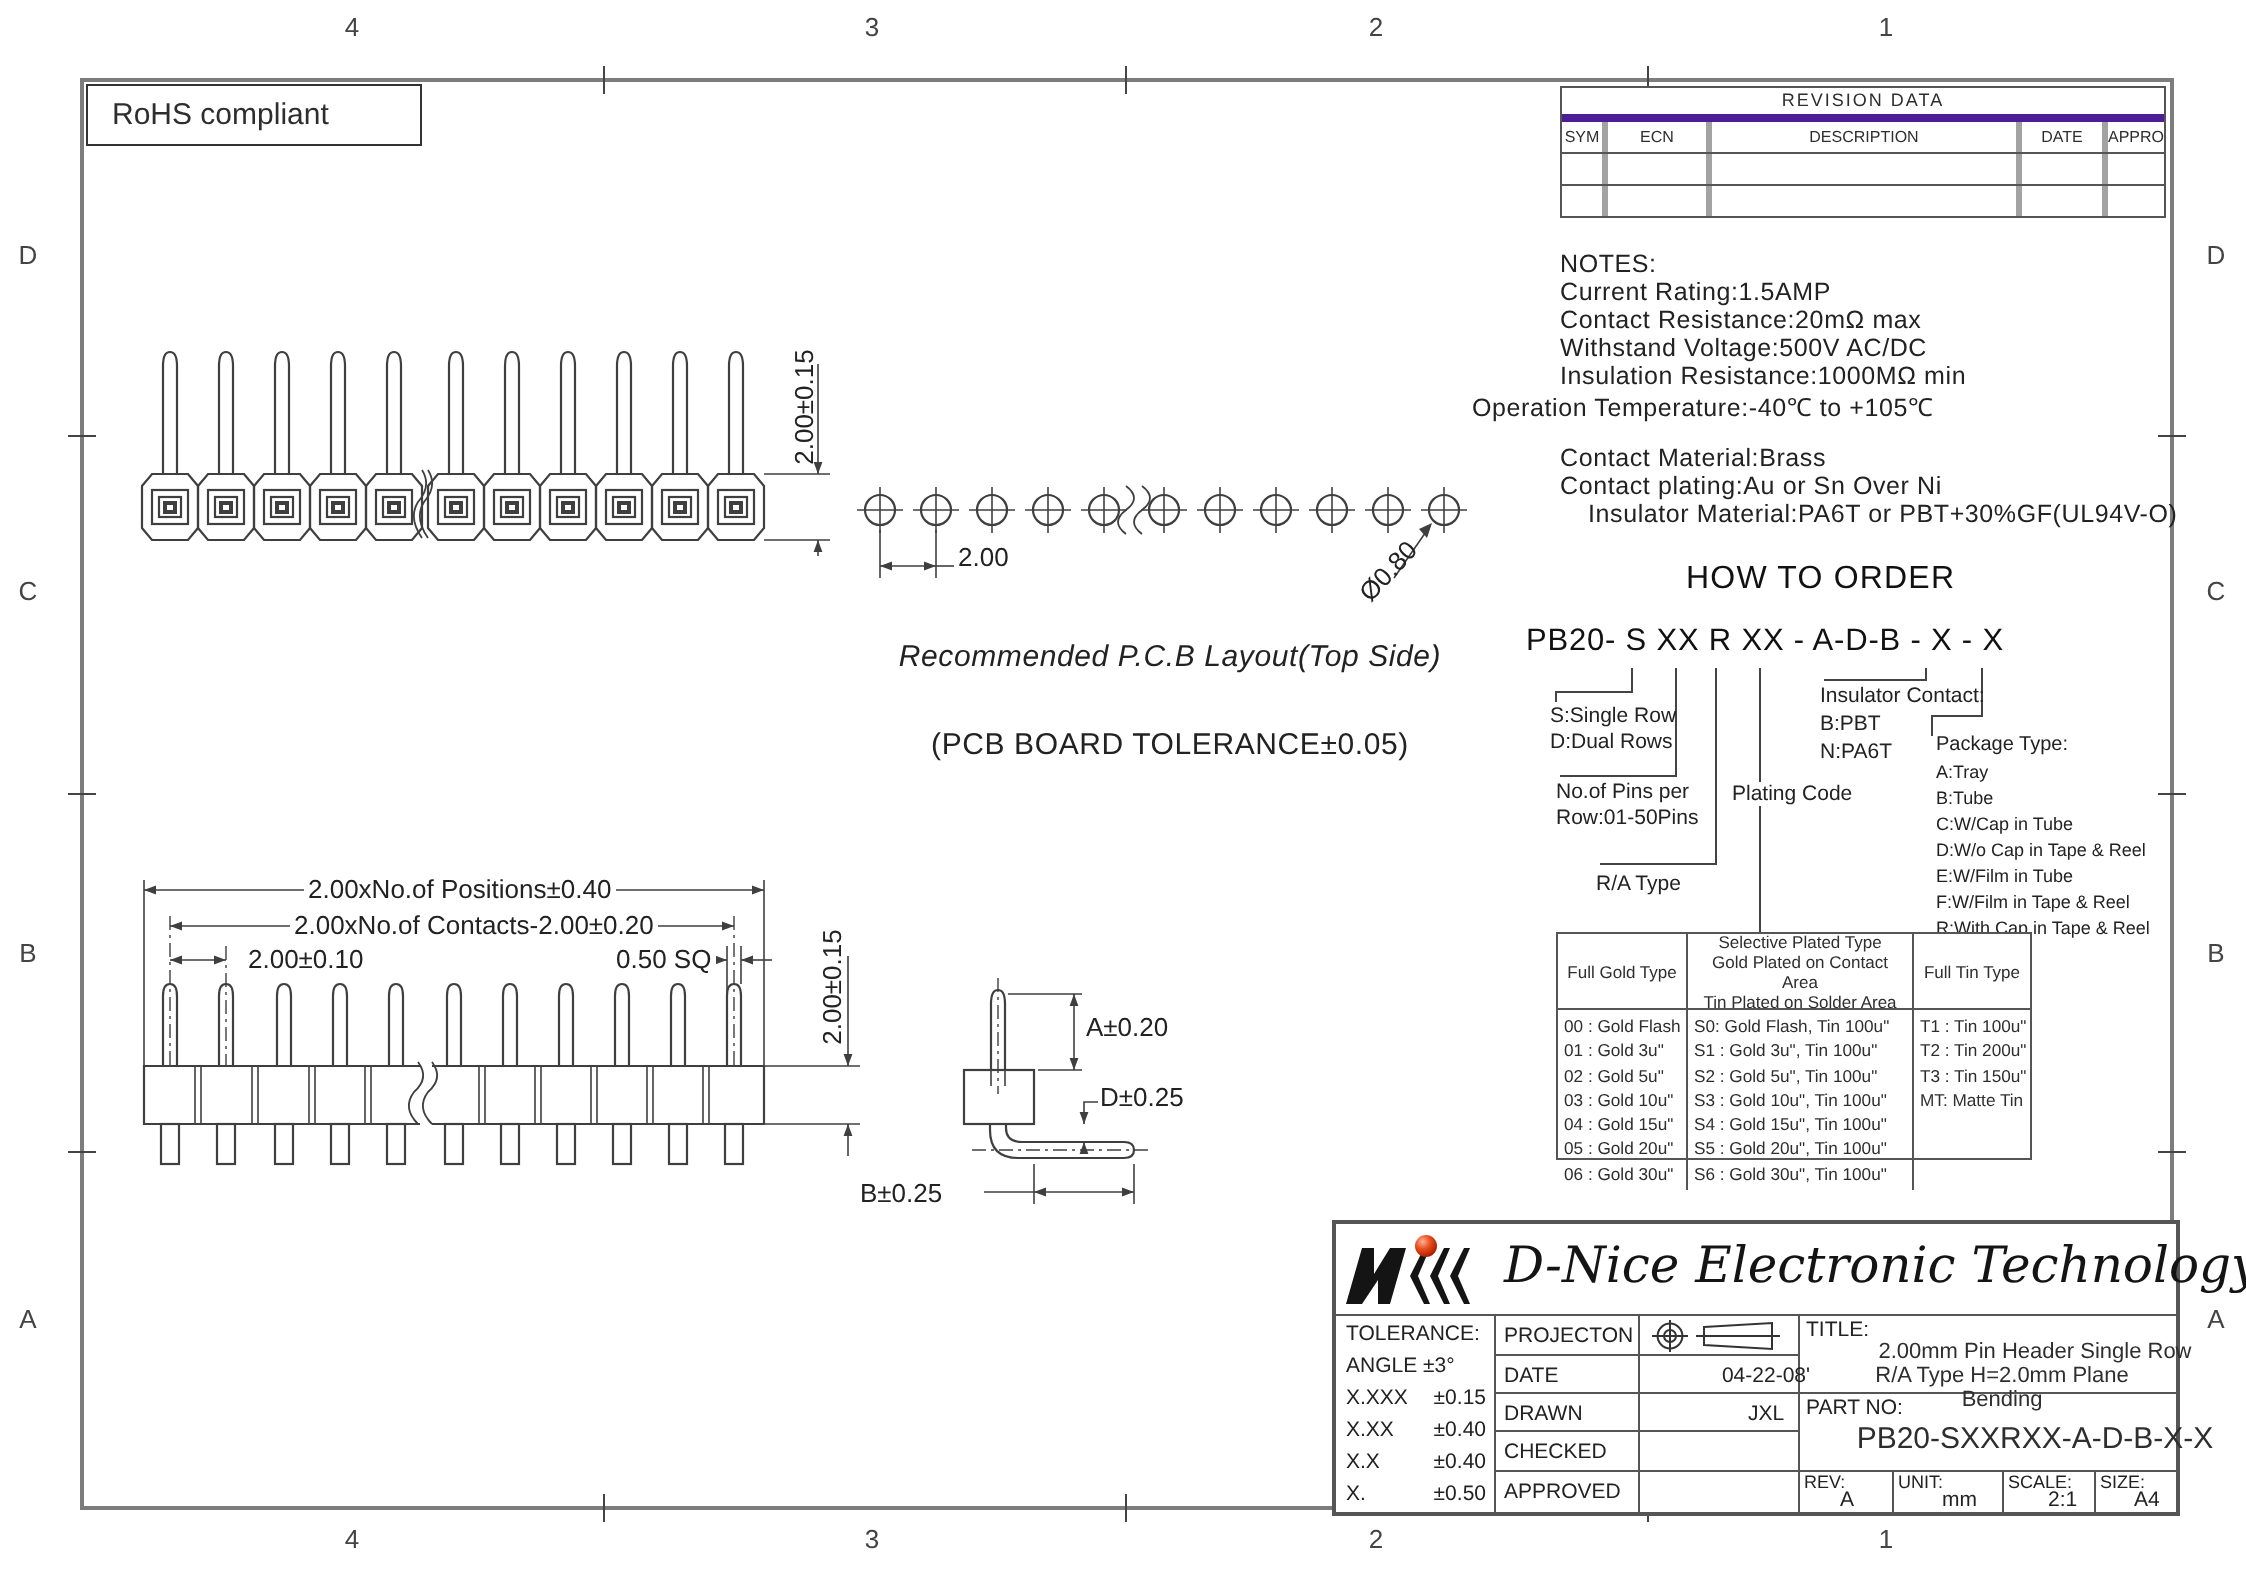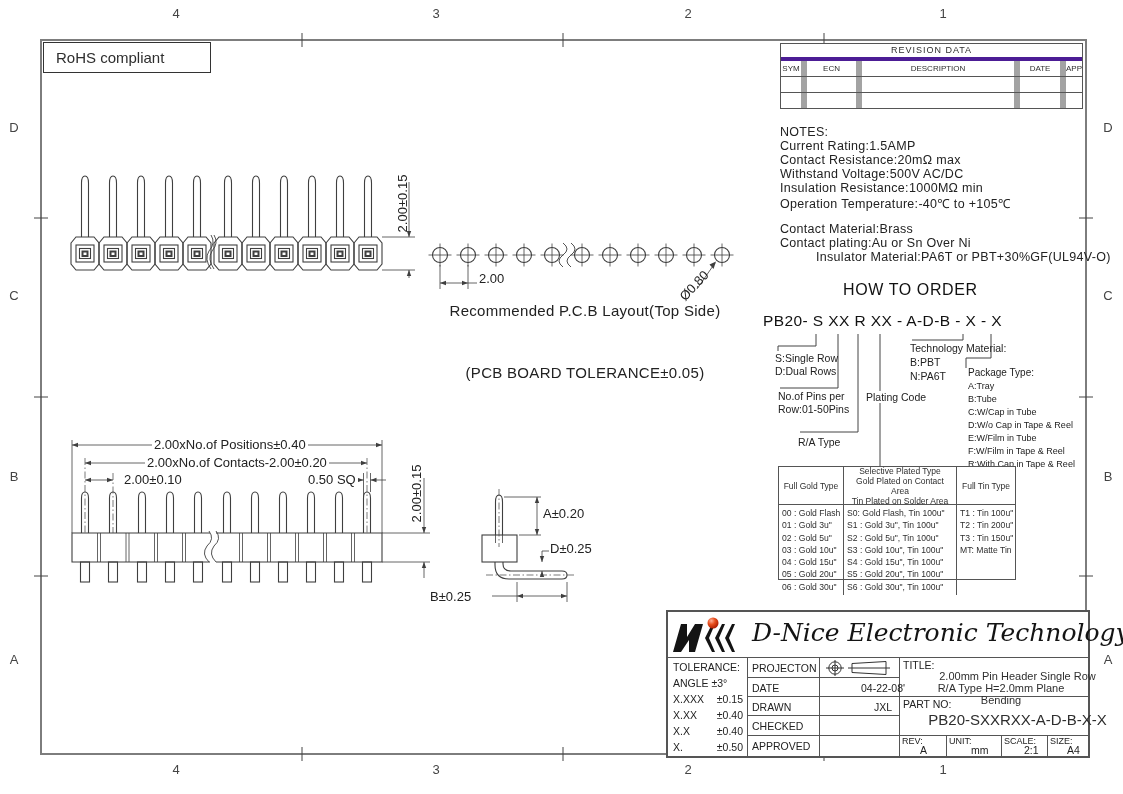--- a/index.html
+++ b/index.html
@@ -13,21 +13,21 @@
   .rot90{transform:rotate(-90deg);transform-origin:center;width:80px;text-align:center;}
   .rot45{transform:rotate(-47deg);transform-origin:center;width:52px;text-align:center;}
   .olabel{font-size:10.5px;color:#222;white-space:nowrap;}
   .plabel{font-size:9px;color:#222;white-space:nowrap;line-height:13px;}
   .cap{font-size:15px;color:#222;text-align:center;width:320px;letter-spacing:0.3px;}
   
   .rev-tbl{border:1px solid #555;background:#fff;}
   .rev-title{height:13px;border-bottom:4px solid #4c1d95;text-align:center;font-size:9px;line-height:13px;letter-spacing:1px;}
   .rev-row{display:flex;height:15px;border-bottom:1px solid #555;}
   .rev-row:last-child{border-bottom:none;}
-  .rev-cell{border-right:6px solid #a3a3a3;font-size:8px;line-height:15px;text-align:center;overflow:hidden;}
+  .rev-cell{border-right:3px solid #a3a3a3;font-size:8px;line-height:15px;text-align:center;overflow:hidden;}
   .rev-cell:last-child{border-right:none;}
   .c1{width:20px;} .c2{width:49px;} .c3{width:152px;} .c4{width:40px;} .c5{width:36px;flex:1;}
   
   .pl-tbl{border:1px solid #555;background:#fff;display:flex;flex-direction:column;}
   .pl-head{display:flex;border-bottom:1px solid #555;height:37px;}
   .pl-body{display:flex;flex:1;}
   .pl-col{border-right:1px solid #555;padding:2px 3px;}
   .pl-col:last-child{border-right:none;}
   .w1{width:58px;} .w2{width:106px;} .w3{width:50px;flex:1;}
   .pl-h{font-size:8.5px;line-height:10px;text-align:center;display:flex;flex-direction:column;justify-content:center;}
@@ -107,44 +107,44 @@
         <div class="rev-cell c4"></div>
         <div class="rev-cell c5"></div>
     </div>
   </div>
 
   <div class="abs note" style="left:780px;top:125px;">NOTES:</div>
   <div class="abs note" style="left:780px;top:139px;">Current Rating:1.5AMP</div>
   <div class="abs note" style="left:780px;top:153px;">Contact Resistance:20mΩ max</div>
   <div class="abs note" style="left:780px;top:167px;">Withstand Voltage:500V AC/DC</div>
   <div class="abs note" style="left:780px;top:181px;">Insulation Resistance:1000MΩ min</div>
-  <div class="abs note" style="left:780px;top:195px;">Operation Temperature:-40℃ to +105℃</div>
+  <div class="abs note" style="left:736px;top:195px;">Operation Temperature:-40℃ to +105℃</div>
   <div class="abs note" style="left:780px;top:222px;">Contact Material:Brass</div>
   <div class="abs note" style="left:780px;top:236px;">Contact plating:Au or Sn Over Ni</div>
-  <div class="abs note" style="left:816px;top:250px;">Insulator Material:PA6T or PBT+30%GF(UL94V-O)</div>
+  <div class="abs note" style="left:794px;top:250px;">Insulator Material:PA6T or PBT+30%GF(UL94V-O)</div>
 
   <div class="abs" style="left:843px;top:281px;font-size:16px;letter-spacing:0.6px;color:#111;">HOW TO ORDER</div>
   <div class="abs" style="left:763px;top:312px;font-size:15.5px;letter-spacing:0.4px;color:#111;white-space:nowrap;">PB20- S XX R XX - A-D-B - X - X</div>
 
   <svg class="abs" style="left:760px;top:325px;" width="330" height="145" fill="none" stroke="#444" stroke-width="1">
     <path d="M56,9 V21 H18 V26"></path>
     <path d="M78,9 V63 H20"></path>
     <path d="M98,9 V107 H40"></path>
     <path d="M120,9 V141"></path>
     <path d="M203,9 V15 H152"></path>
     <path d="M231,9 V33 H206 V43"></path>
   </svg>
 
   <div class="abs olabel" style="left:775px;top:352px;">S:Single Row</div>
   <div class="abs olabel" style="left:775px;top:365px;">D:Dual Rows</div>
   <div class="abs olabel" style="left:778px;top:390px;">No.of Pins per</div>
   <div class="abs olabel" style="left:778px;top:403px;">Row:01-50Pins</div>
   <div class="abs olabel" style="left:798px;top:436px;">R/A Type</div>
   <div class="abs olabel mask" style="left:864px;top:391px;">Plating Code</div>
-  <div class="abs olabel" style="left:910px;top:342px;">Technology Material:</div>
+  <div class="abs olabel" style="left:910px;top:342px;">Insulator Contact:</div>
   <div class="abs olabel" style="left:910px;top:356px;">B:PBT</div>
   <div class="abs olabel" style="left:910px;top:370px;">N:PA6T</div>
   <div class="abs plabel" style="left:968px;top:366px;font-size:10px;">Package Type:</div>
   <div class="abs plabel" style="left:968px;top:380px;">A:Tray</div>
   <div class="abs plabel" style="left:968px;top:393px;">B:Tube</div>
   <div class="abs plabel" style="left:968px;top:406px;">C:W/Cap in Tube</div>
   <div class="abs plabel" style="left:968px;top:419px;">D:W/o Cap in Tape &amp; Reel</div>
   <div class="abs plabel" style="left:968px;top:432px;">E:W/Film in Tube</div>
   <div class="abs plabel" style="left:968px;top:445px;">F:W/Film in Tape &amp; Reel</div>
   <div class="abs plabel" style="left:968px;top:458px;">R:With Cap in Tape &amp; Reel</div>
@@ -260,21 +260,21 @@
     <line x1="43" y1="32" x2="43" y2="56" stroke-width="0.8"></line>
     <line x1="15" y1="50" x2="43" y2="50" stroke-width="0.8"></line>
     <line x1="43" y1="50" x2="52" y2="50" stroke-width="0.8"></line>
     <polygon points="15,50 21,47.8 21,52.2" fill="#3f3f3f" stroke="none"></polygon>
     <polygon points="43,50 37,47.8 37,52.2" fill="#3f3f3f" stroke="none"></polygon>
     <line x1="272" y1="56" x2="290" y2="30" stroke-width="0.8"></line>
     <polygon points="291,28.5 284.5,31.5 288.5,36" fill="#3f3f3f" stroke="none"></polygon>
   </svg>
   <div class="abs dim" style="left:479px;top:271px;">2.00</div>
   <div class="abs dim rot45" style="left:668px;top:278px;">Ø0.80</div>
-  <div class="abs cap" style="left:425px;top:302px;">Recommended P.C.B Layout(Top Side)</div>
+  <div class="abs cap" style="left:425px;top:320px;font-style:italic;">Recommended P.C.B Layout(Top Side)</div>
   <div class="abs cap" style="left:425px;top:320px;margin-top:44px;">(PCB BOARD TOLERANCE±0.05)</div>
 
   <svg class="abs" style="left:60px;top:428px;" width="385" height="185" fill="none" stroke="#3f3f3f" stroke-width="1.1">
     <defs>
       <path id="p3" d="M-3.5,105 L-3.5,70 Q-3.5,64 0,64 Q3.5,64 3.5,70 L3.5,105"></path>
       <rect id="p3b" x="-4.5" y="134" width="9" height="20"></rect>
     </defs>
     <use href="#p3" x="25"></use>
       <use href="#p3" x="53"></use>
       <use href="#p3" x="82"></use>

